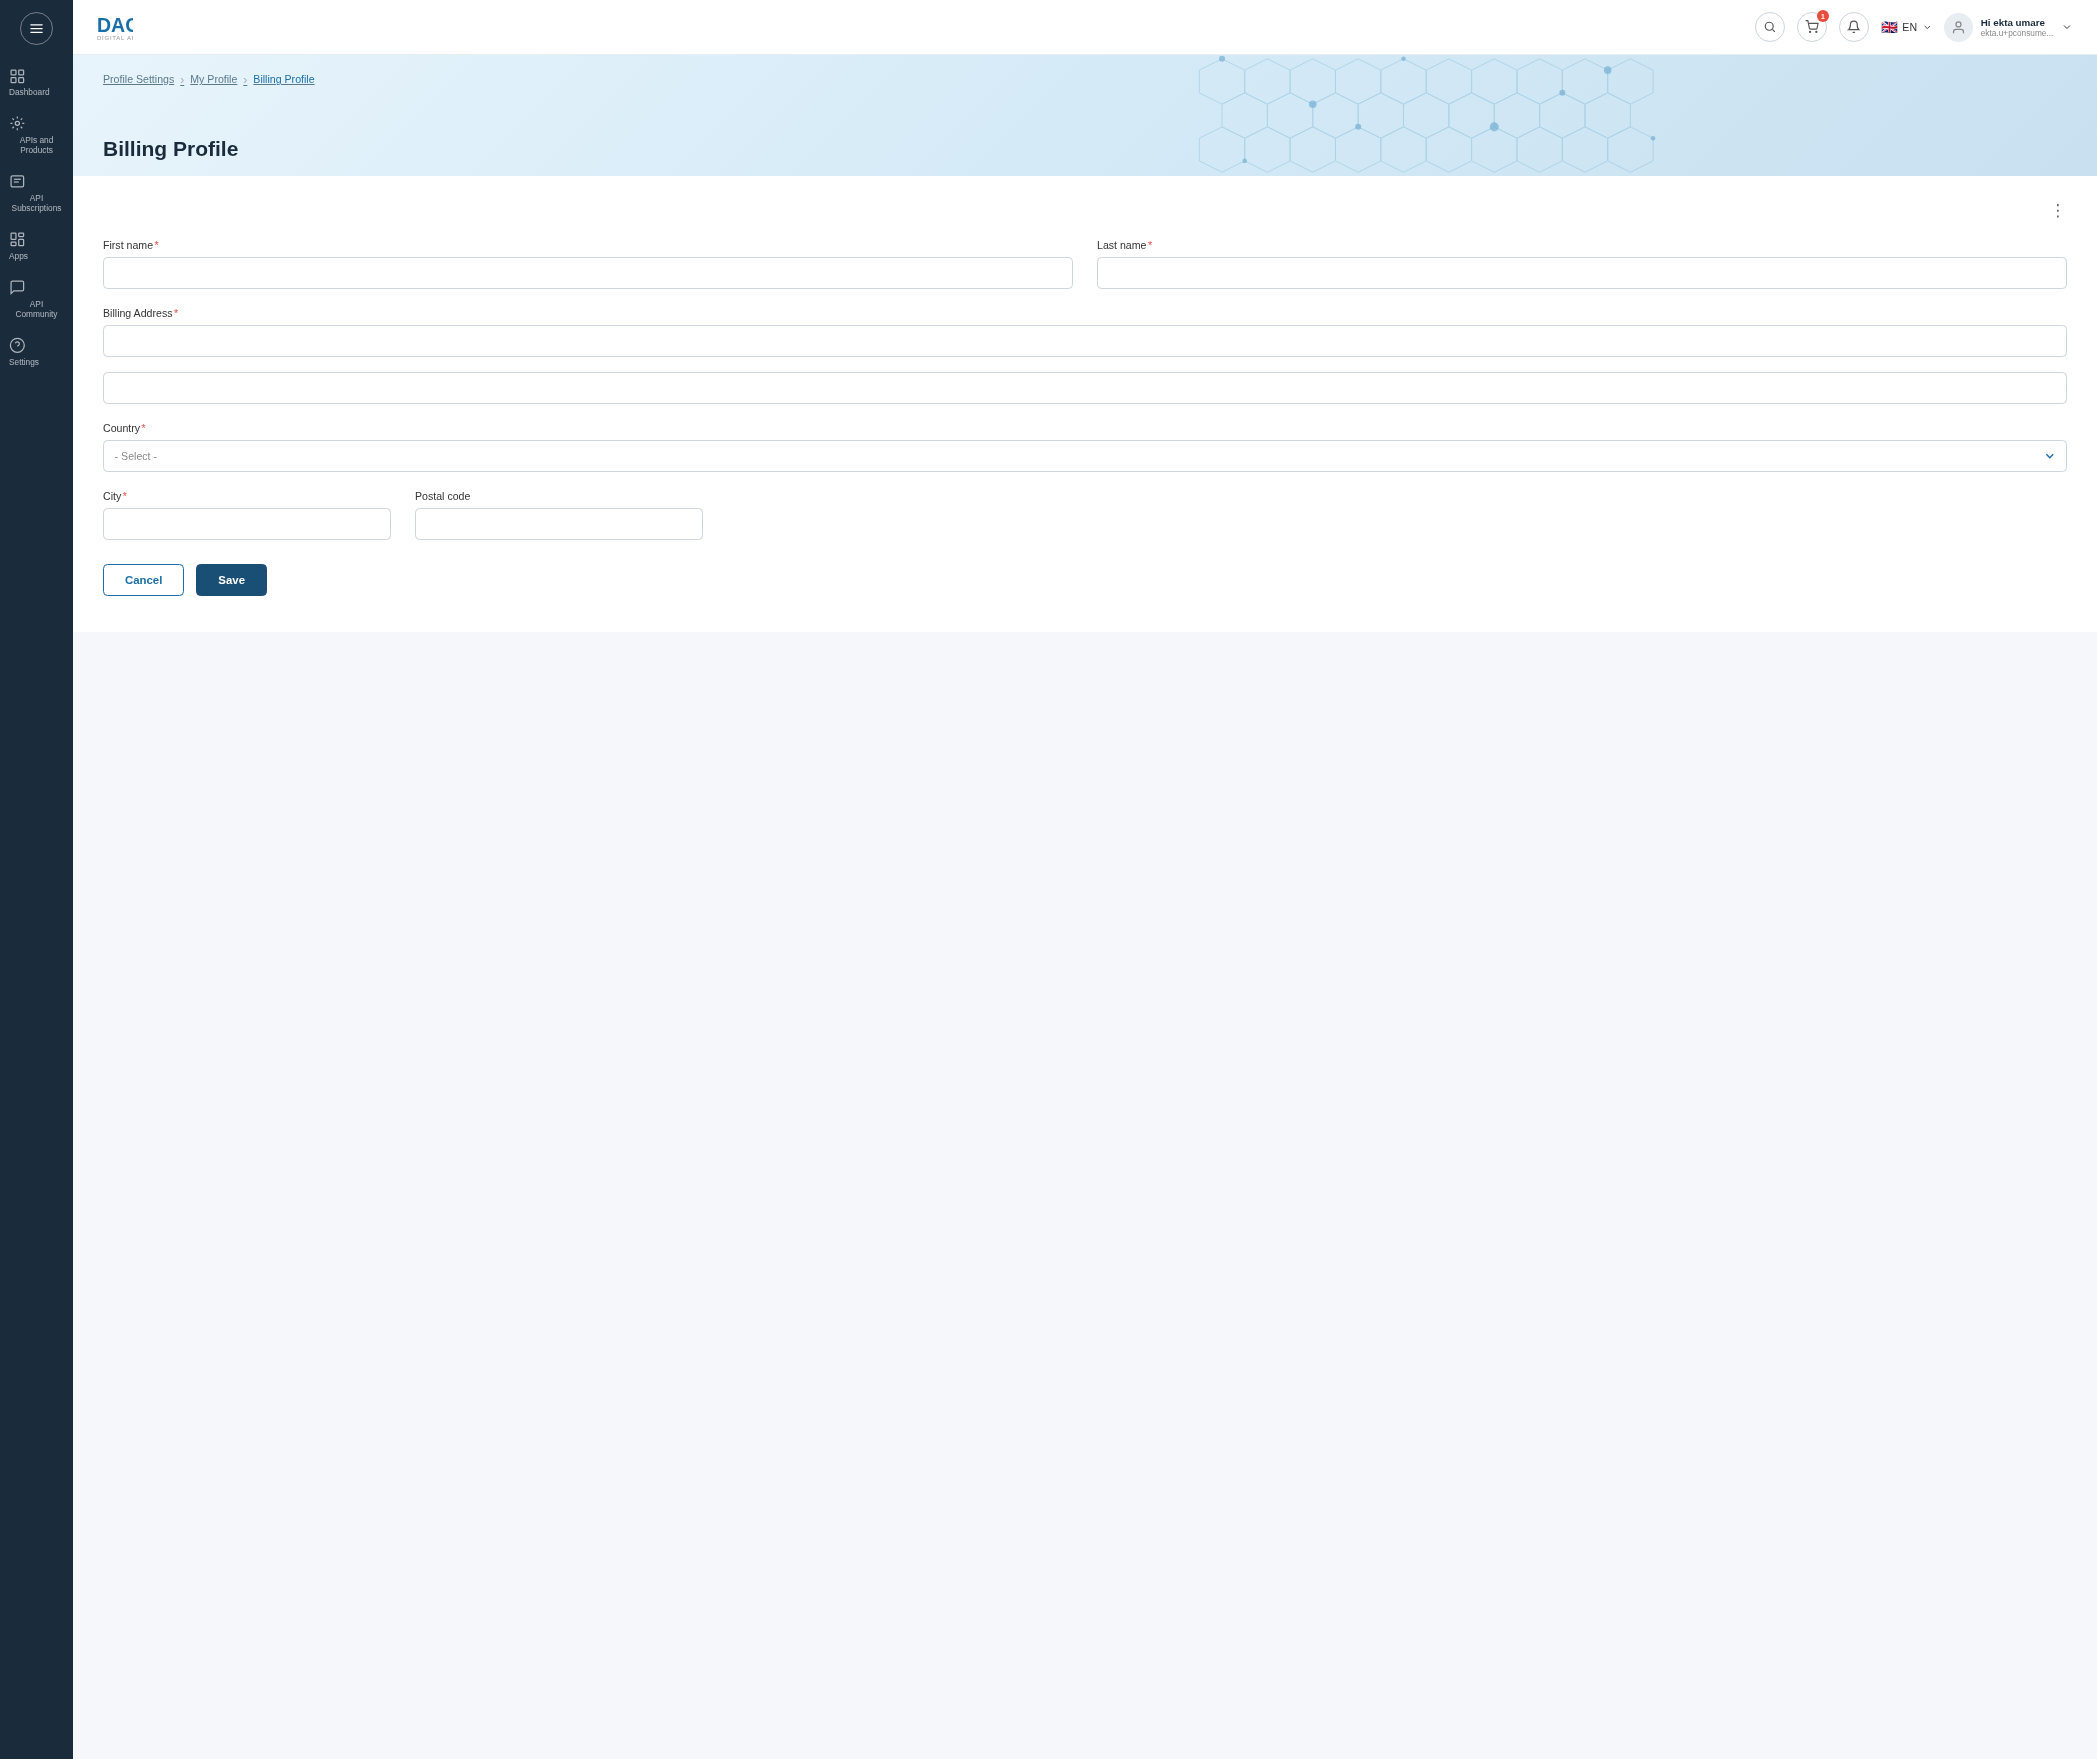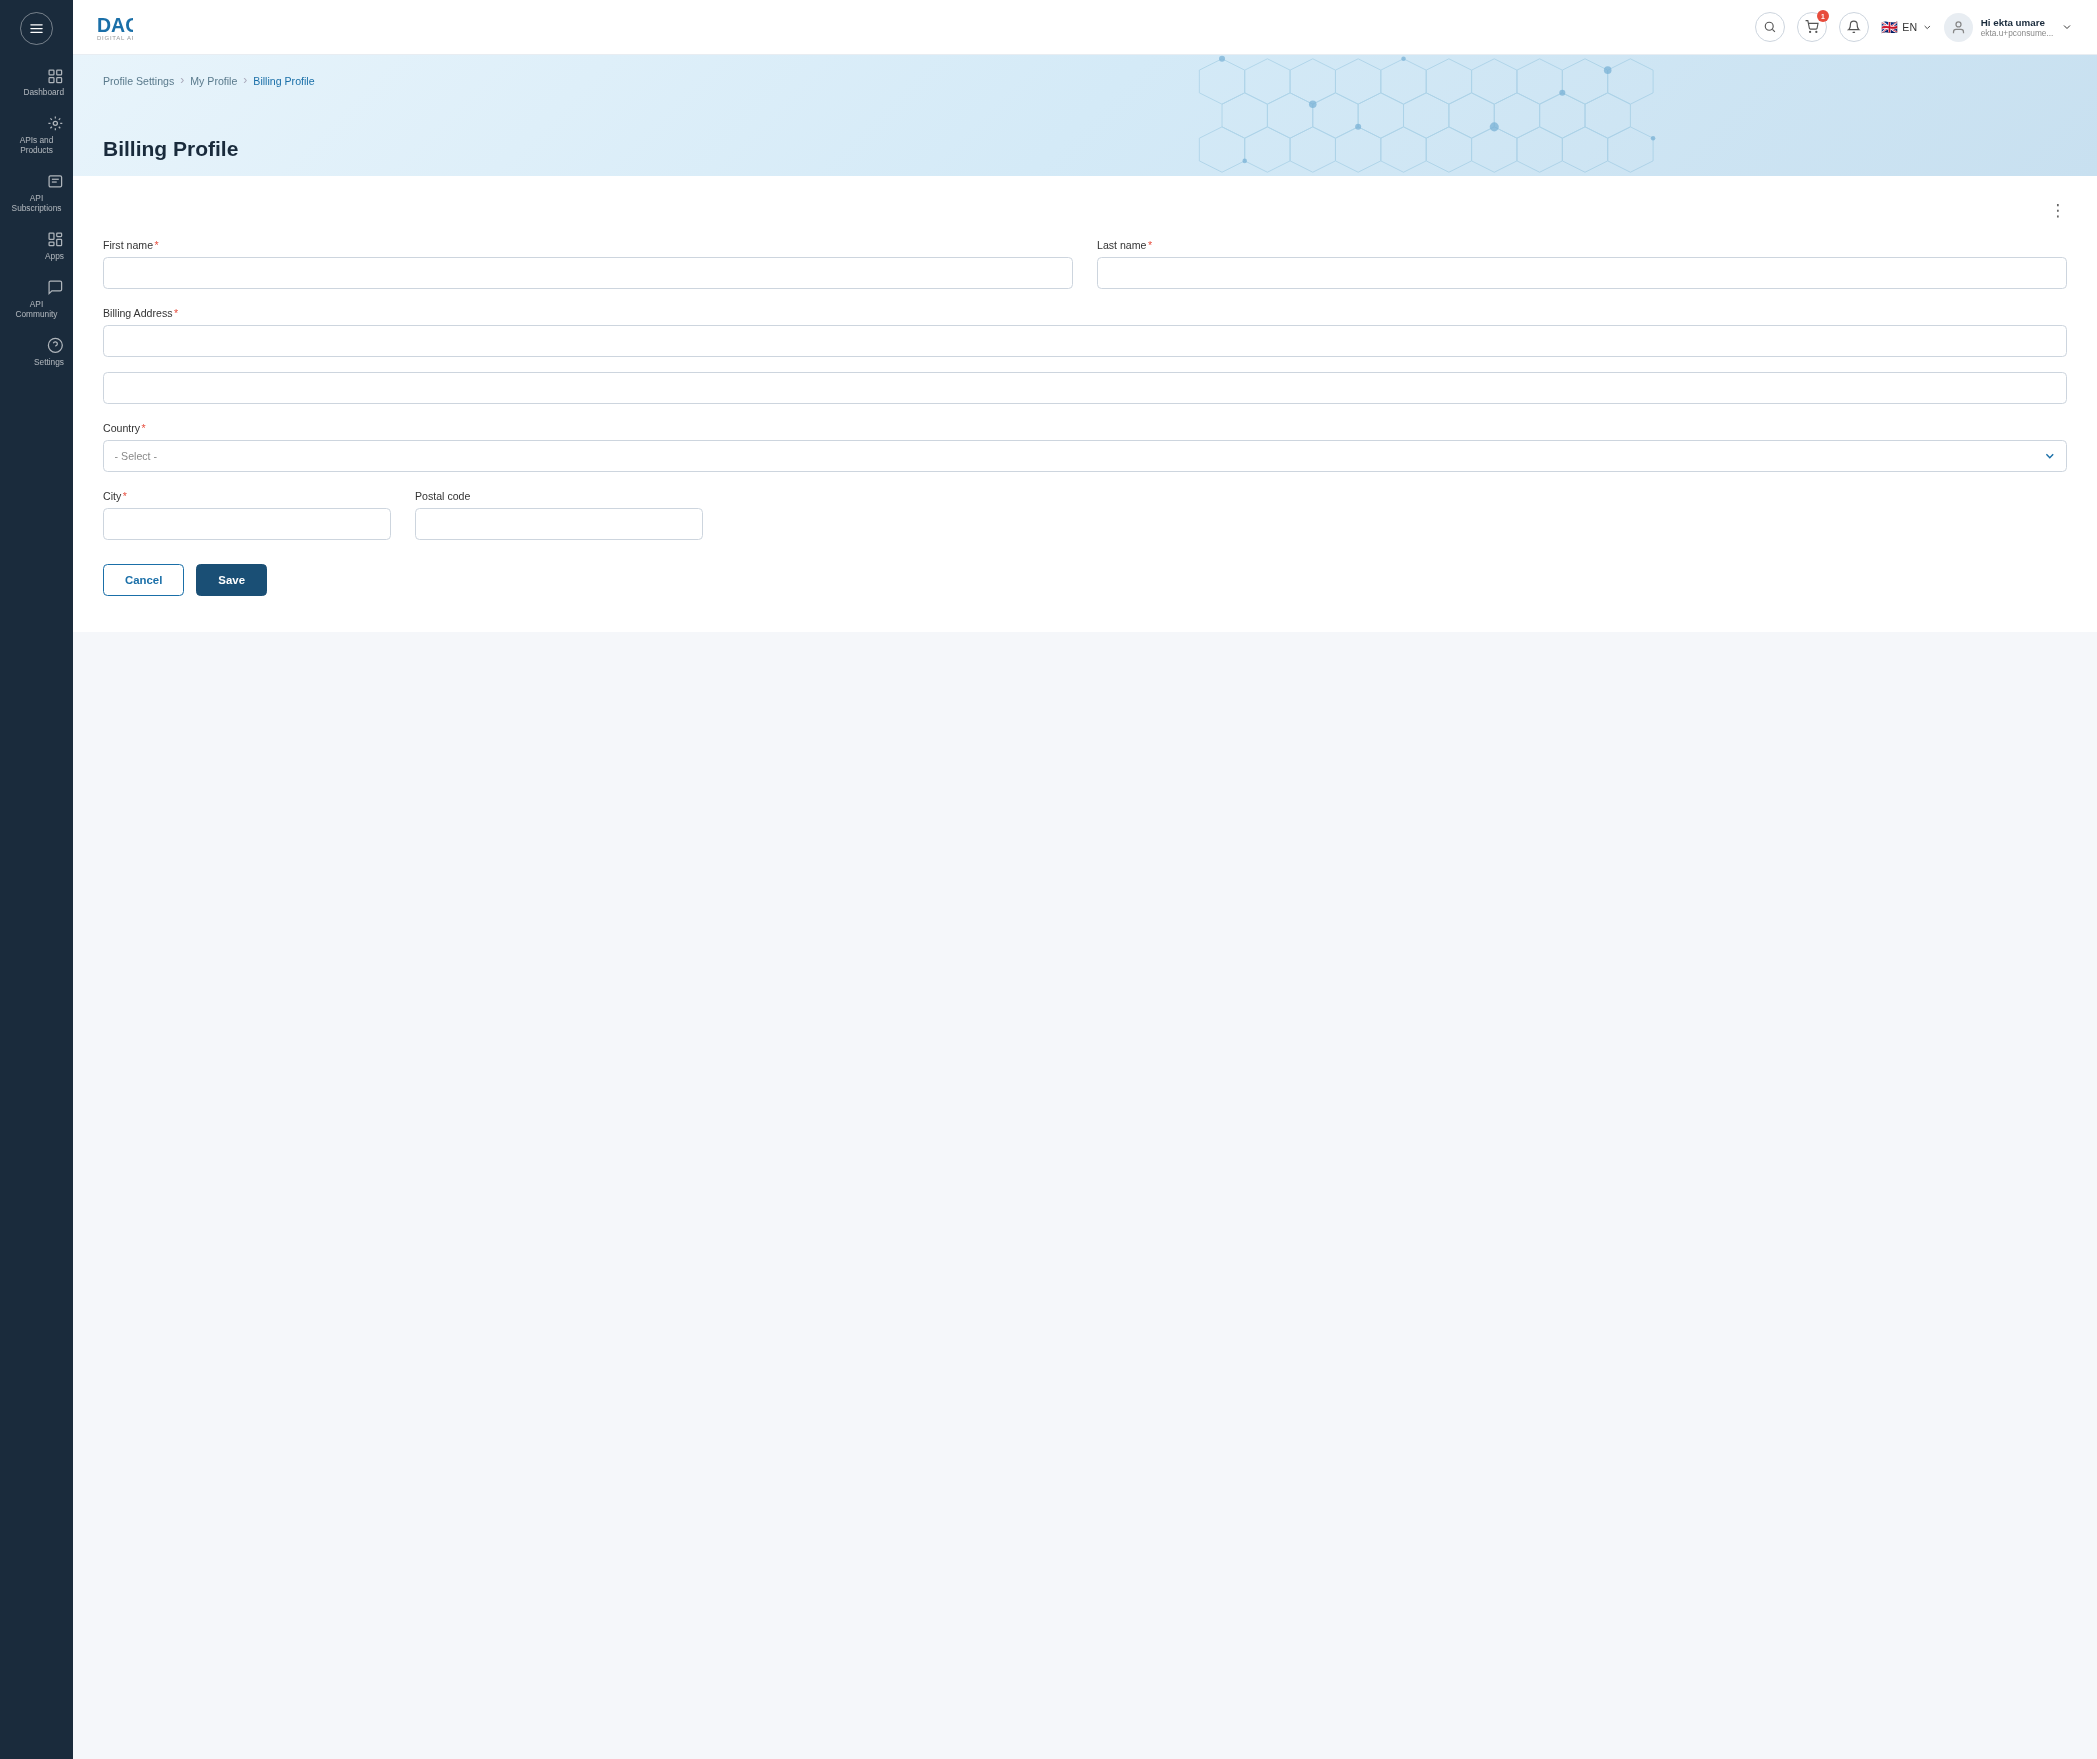--- a/index.html
+++ b/index.html
@@ -19,21 +19,21 @@
       width: 33px; height: 33px;
       border: 1.5px solid rgba(255,255,255,0.4);
       border-radius: 50%;
       display: flex; align-items: center; justify-content: center;
       cursor: pointer;
       margin-bottom: 15px;
     }
     .sidebar-menu-btn svg { color: white; }
     .sidebar-nav { display: flex; flex-direction: column; align-items: center; gap: 3px; width: 100%; }
     .sidebar-item {
-      display: flex; flex-direction: column; align-items: flex-end;
+      display: flex; flex-direction: column; align-items: flex-start;
       padding: 7.6px 6px;
       cursor: pointer;
       color: rgba(255,255,255,0.65);
       font-size: 8.3px;
       text-align: center;
       border-radius: 4.5px;
       width: 67px;
       gap: 3px;
       transition: background 0.2s;
     }
@@ -102,27 +102,28 @@
       background: linear-gradient(135deg, #e8f4fb 0%, #d4eaf7 50%, #c8e0f0 100%);
       height: 121px;
       position: relative;
       overflow: hidden;
       display: flex;
       align-items: flex-end;
       padding: 0 30px 15px;
     }
     .breadcrumb {
       display: flex;
-      align-items: flex-end;
+      align-items: flex-start;
       gap: 6px;
       font-size: 10.6px;
       color: #5a7a8c;
       position: absolute;
       top: 18px;
       left: 30px;
+      text-decoration: underline;
     }
     .breadcrumb-link { cursor: pointer; color: #5a7a8c; text-decoration: none; }
     .breadcrumb-current { color: #1a6fa8; font-weight: 500; }
     .breadcrumb-sep { color: #aab; font-size: 12px; }
     .hero-title {
       font-size: 21px;
       font-weight: 700;
       color: #1a2b3c;
       position: relative;
       z-index: 1;

